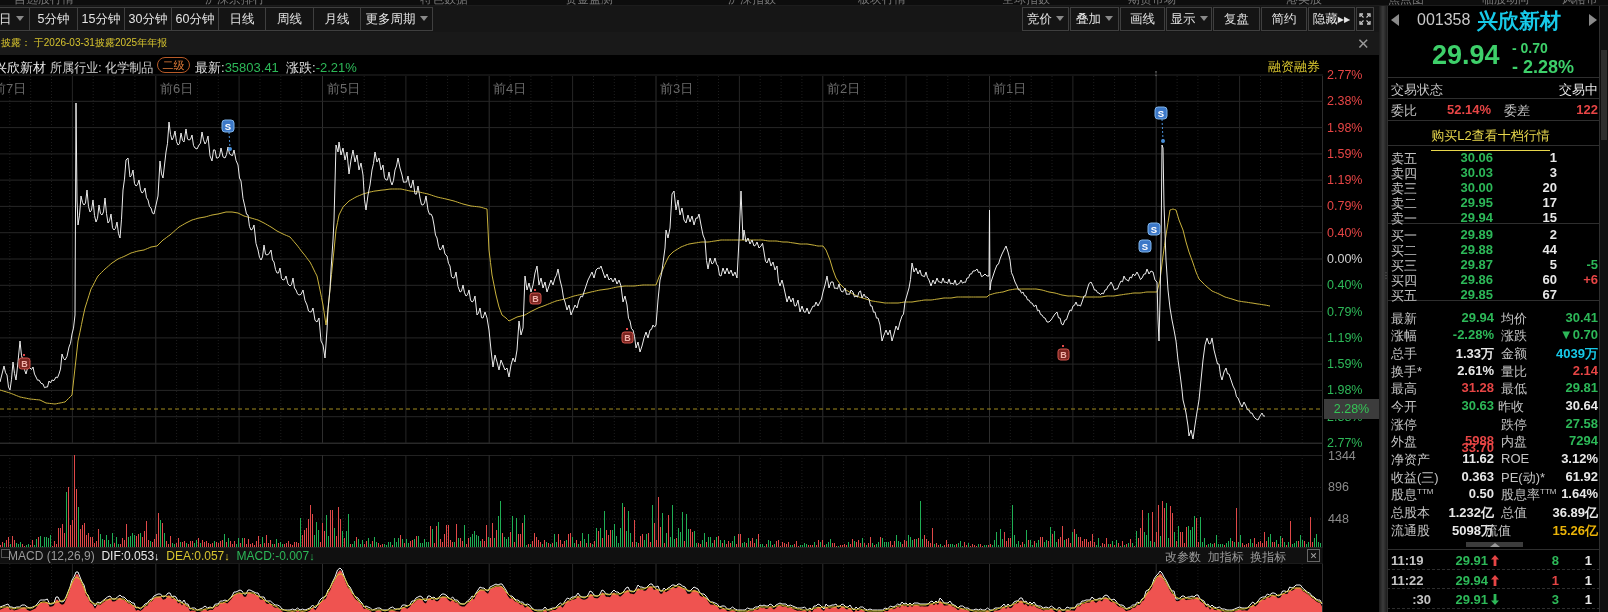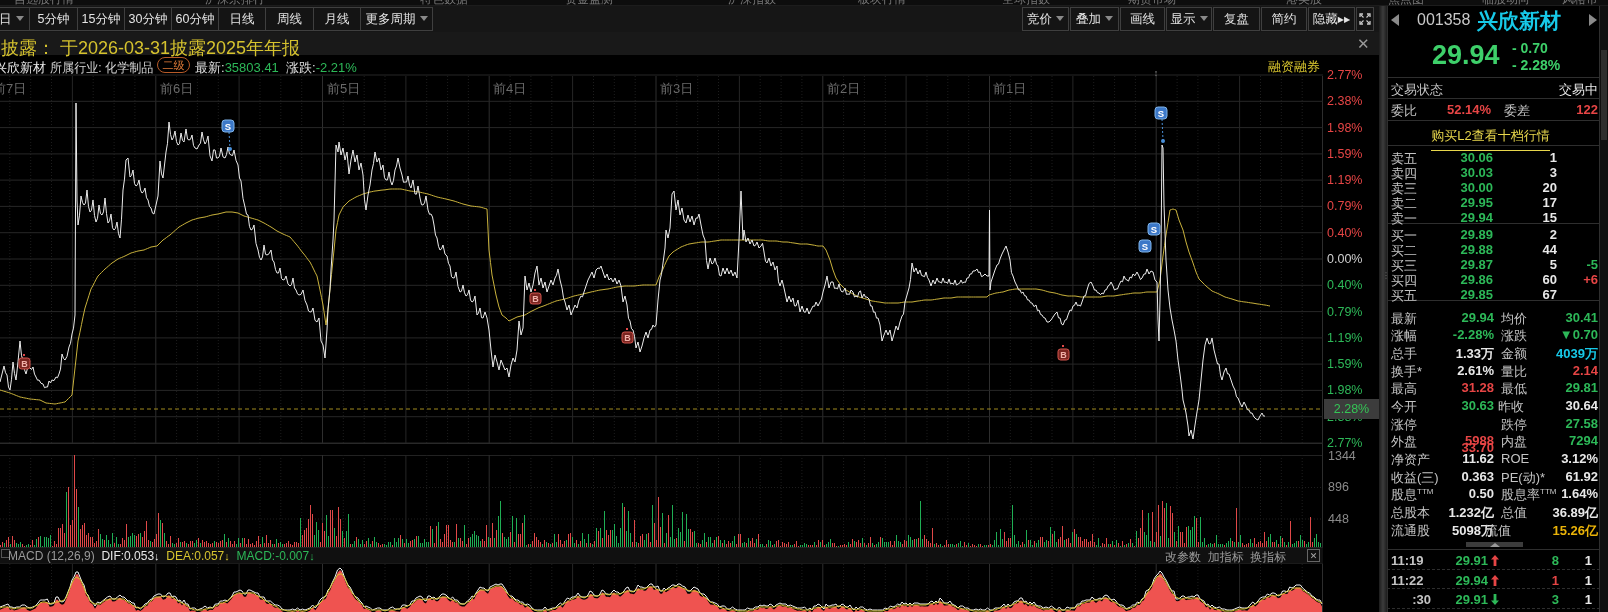--- a/index.html
+++ b/index.html
@@ -43,21 +43,21 @@
 <div class="btn" style="left:1166px;width:46px;">显示<span class="car"></span></div>
 <div class="btn" style="left:1213px;width:47px;">复盘</div>
 <div class="btn" style="left:1261px;width:46px;">简约</div>
 <div class="btn" style="left:1308px;width:47px;">隐藏<span style="font-size:8px;vertical-align:1px">▶▶</span></div>
 <div class="btn" style="left:1356px;width:18px;color:#ccc;font-size:11px;">
 <svg width="12" height="12" viewBox="0 0 12 12" style="margin-top:5px">
       <path d="M1 4V1h3M8 1h3v3M11 8v3H8M4 11H1V8" fill="none" stroke="#ccc" stroke-width="1.3"></path>
       <path d="M1.5 1.5l3 3M10.5 1.5l-3 3M10.5 10.5l-3-3M1.5 10.5l3-3" stroke="#ccc" stroke-width="1.1"></path>
     </svg></div>
 <div style="position:absolute;left:0;top:32px;width:1379px;height:23px;background:#191919;"></div>
-<div style="position:absolute;left:1px;top:36px;font-size:18px;color:#d6c32e;">披露： 于2026-03-31披露2025年年报</div>
+<div style="position:absolute;left:1px;top:36px;font-size:10px;color:#d6c32e;">披露： 于2026-03-31披露2025年年报</div>
 <div style="position:absolute;left:1357px;top:35px;font-size:15px;color:#9a9a9a;">✕</div>
 <div style="position:absolute;left:-6px;top:59px;font-size:13px;color:#e8e8e8;white-space:nowrap;">兴欣新材</div>
 <div style="position:absolute;left:50px;top:59px;font-size:13px;color:#d5d5d5;white-space:nowrap;transform:scaleX(0.93);transform-origin:0 0;">所属行业: 化学制品</div>
 <div style="position:absolute;left:157px;top:57px;width:33px;height:16px;border:1px solid #b65a28;border-radius:8px;color:#e07b39;font-size:11px;text-align:center;line-height:15px;">二级</div>
 <div style="position:absolute;left:195px;top:59px;font-size:13px;color:#e0e0e0;white-space:nowrap;">最新:<span class="grn">35803.41</span>&nbsp; 涨跌:<span class="grn">-2.21%</span></div>
 <div style="position:absolute;left:1268px;top:58px;font-size:13px;color:#d6c32e;">融资融券</div>
 <div style="position:absolute;left:-7px;top:80px;font-size:13px;color:#6a6a6a;">前7日</div>
 <div style="position:absolute;left:160px;top:80px;font-size:13px;color:#6a6a6a;">前6日</div>
 <div style="position:absolute;left:327px;top:80px;font-size:13px;color:#6a6a6a;">前5日</div>
 <div style="position:absolute;left:493px;top:80px;font-size:13px;color:#6a6a6a;">前4日</div>
@@ -993,21 +993,21 @@
 <div style="position:absolute;left:1307px;top:549px;width:13px;height:13px;border:1px solid #666;color:#aaa;font-size:9px;text-align:center;line-height:12px;">✕</div>
 <div style="position:absolute;left:1379px;top:6px;width:8px;height:606px;background:linear-gradient(90deg,#1c1c1c,#3c3c3c 50%,#1c1c1c);"></div>
 <div style="position:absolute;left:1382px;top:274px;width:3px;height:16px;color:#777;font-size:8px;line-height:4px;">⋮⋮</div>
 <div style="position:absolute;left:1387px;top:6px;width:213px;height:606px;background:#000;"></div>
 <div style="position:absolute;left:1391px;top:14px;width:0;height:0;border-top:6px solid transparent;border-bottom:6px solid transparent;border-right:8px solid #8a8a8a;"></div>
 <div style="position:absolute;left:1589px;top:14px;width:0;height:0;border-top:6px solid transparent;border-bottom:6px solid transparent;border-left:8px solid #8a8a8a;"></div>
 <div style="position:absolute;left:1417px;top:11px;font-size:16px;color:#c8c8c8;">001358</div>
 <div style="position:absolute;left:1477px;top:7px;font-size:21px;font-weight:bold;color:#17c9e8;">兴欣新材</div>
 <div style="position:absolute;left:1432px;top:40px;font-size:27px;font-weight:bold;color:#3ed06a;">29.94</div>
 <div style="position:absolute;left:1512px;top:40px;font-size:14px;font-weight:bold;color:#3ed06a;">- 0.70</div>
-<div style="position:absolute;left:1512px;top:57px;font-size:14px;font-weight:bold;color:#3ed06a;">- 2.28%</div>
+<div style="position:absolute;left:1512px;top:57px;font-size:18px;font-weight:bold;color:#3ed06a;">- 2.28%</div>
 <div style="position:absolute;left:1387px;top:77px;width:213px;height:0;border-top:1px solid #2e2e2e;"></div>
 <div style="position:absolute;left:1387px;top:98px;width:213px;height:0;border-top:1px solid #2e2e2e;"></div>
 <div style="position:absolute;left:1387px;top:119.5px;width:213px;height:0;border-top:1px solid #2e2e2e;"></div>
 <div style="position:absolute;left:1387px;top:145px;width:213px;height:0;border-top:1px solid #2e2e2e;"></div>
 <div style="position:absolute;left:1387px;top:222.5px;width:213px;height:0;border-top:1px solid #2e2e2e;"></div>
 <div style="position:absolute;left:1387px;top:299.5px;width:213px;height:0;border-top:1px solid #2e2e2e;"></div>
 <div class="row" style="top:81px;"><span class="lbl">交易状态</span><span style="position:absolute;right:0;color:#e8e8e8;">交易中</span></div>
 <div class="row" style="top:102px;"><span class="lbl">委比</span><span class="red v" style="position:absolute;left:56px;">52.14%</span><span class="lbl" style="position:absolute;left:113px;">委差</span><span class="red v" style="position:absolute;right:0;">122</span></div>
 <div style="position:absolute;left:1387px;top:127px;width:207px;text-align:center;font-size:13px;color:#e8d74c;"><span style="border-bottom:1px solid #e8d74c;padding-bottom:7px;">购买L2查看十档行情</span></div>
 <div class="row" style="top:149.5px;"><span class="lbl">卖五</span><span class="grn v" style="position:absolute;left:35px;width:67px;text-align:right;">30.06</span><span class="v" style="position:absolute;left:107px;width:59px;text-align:right;color:#e8e8e8;">1</span></div>

